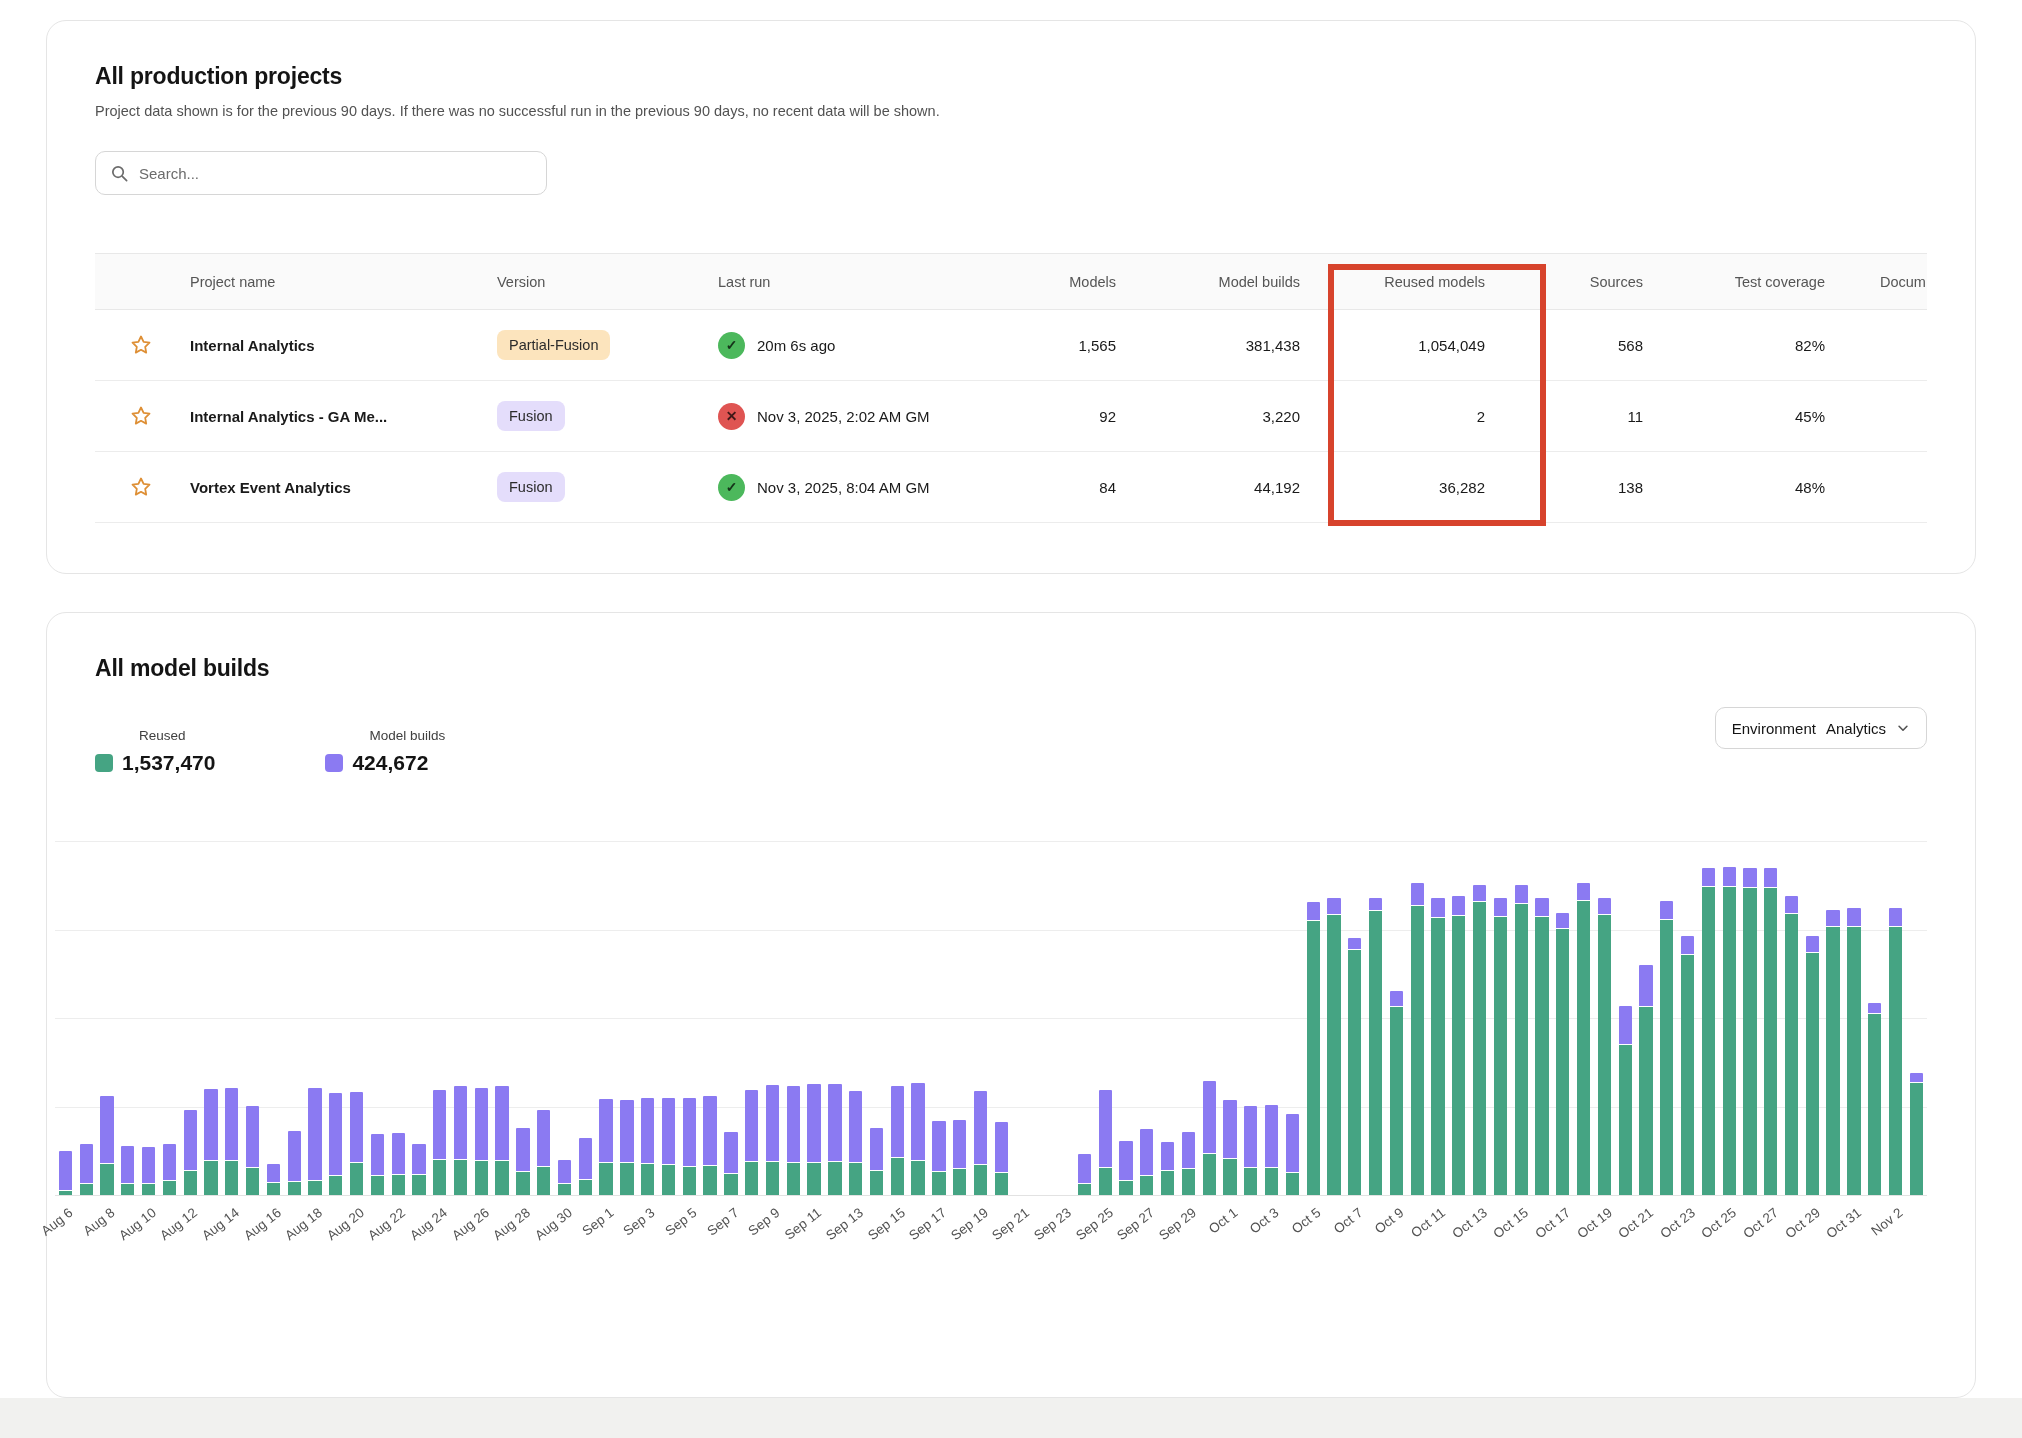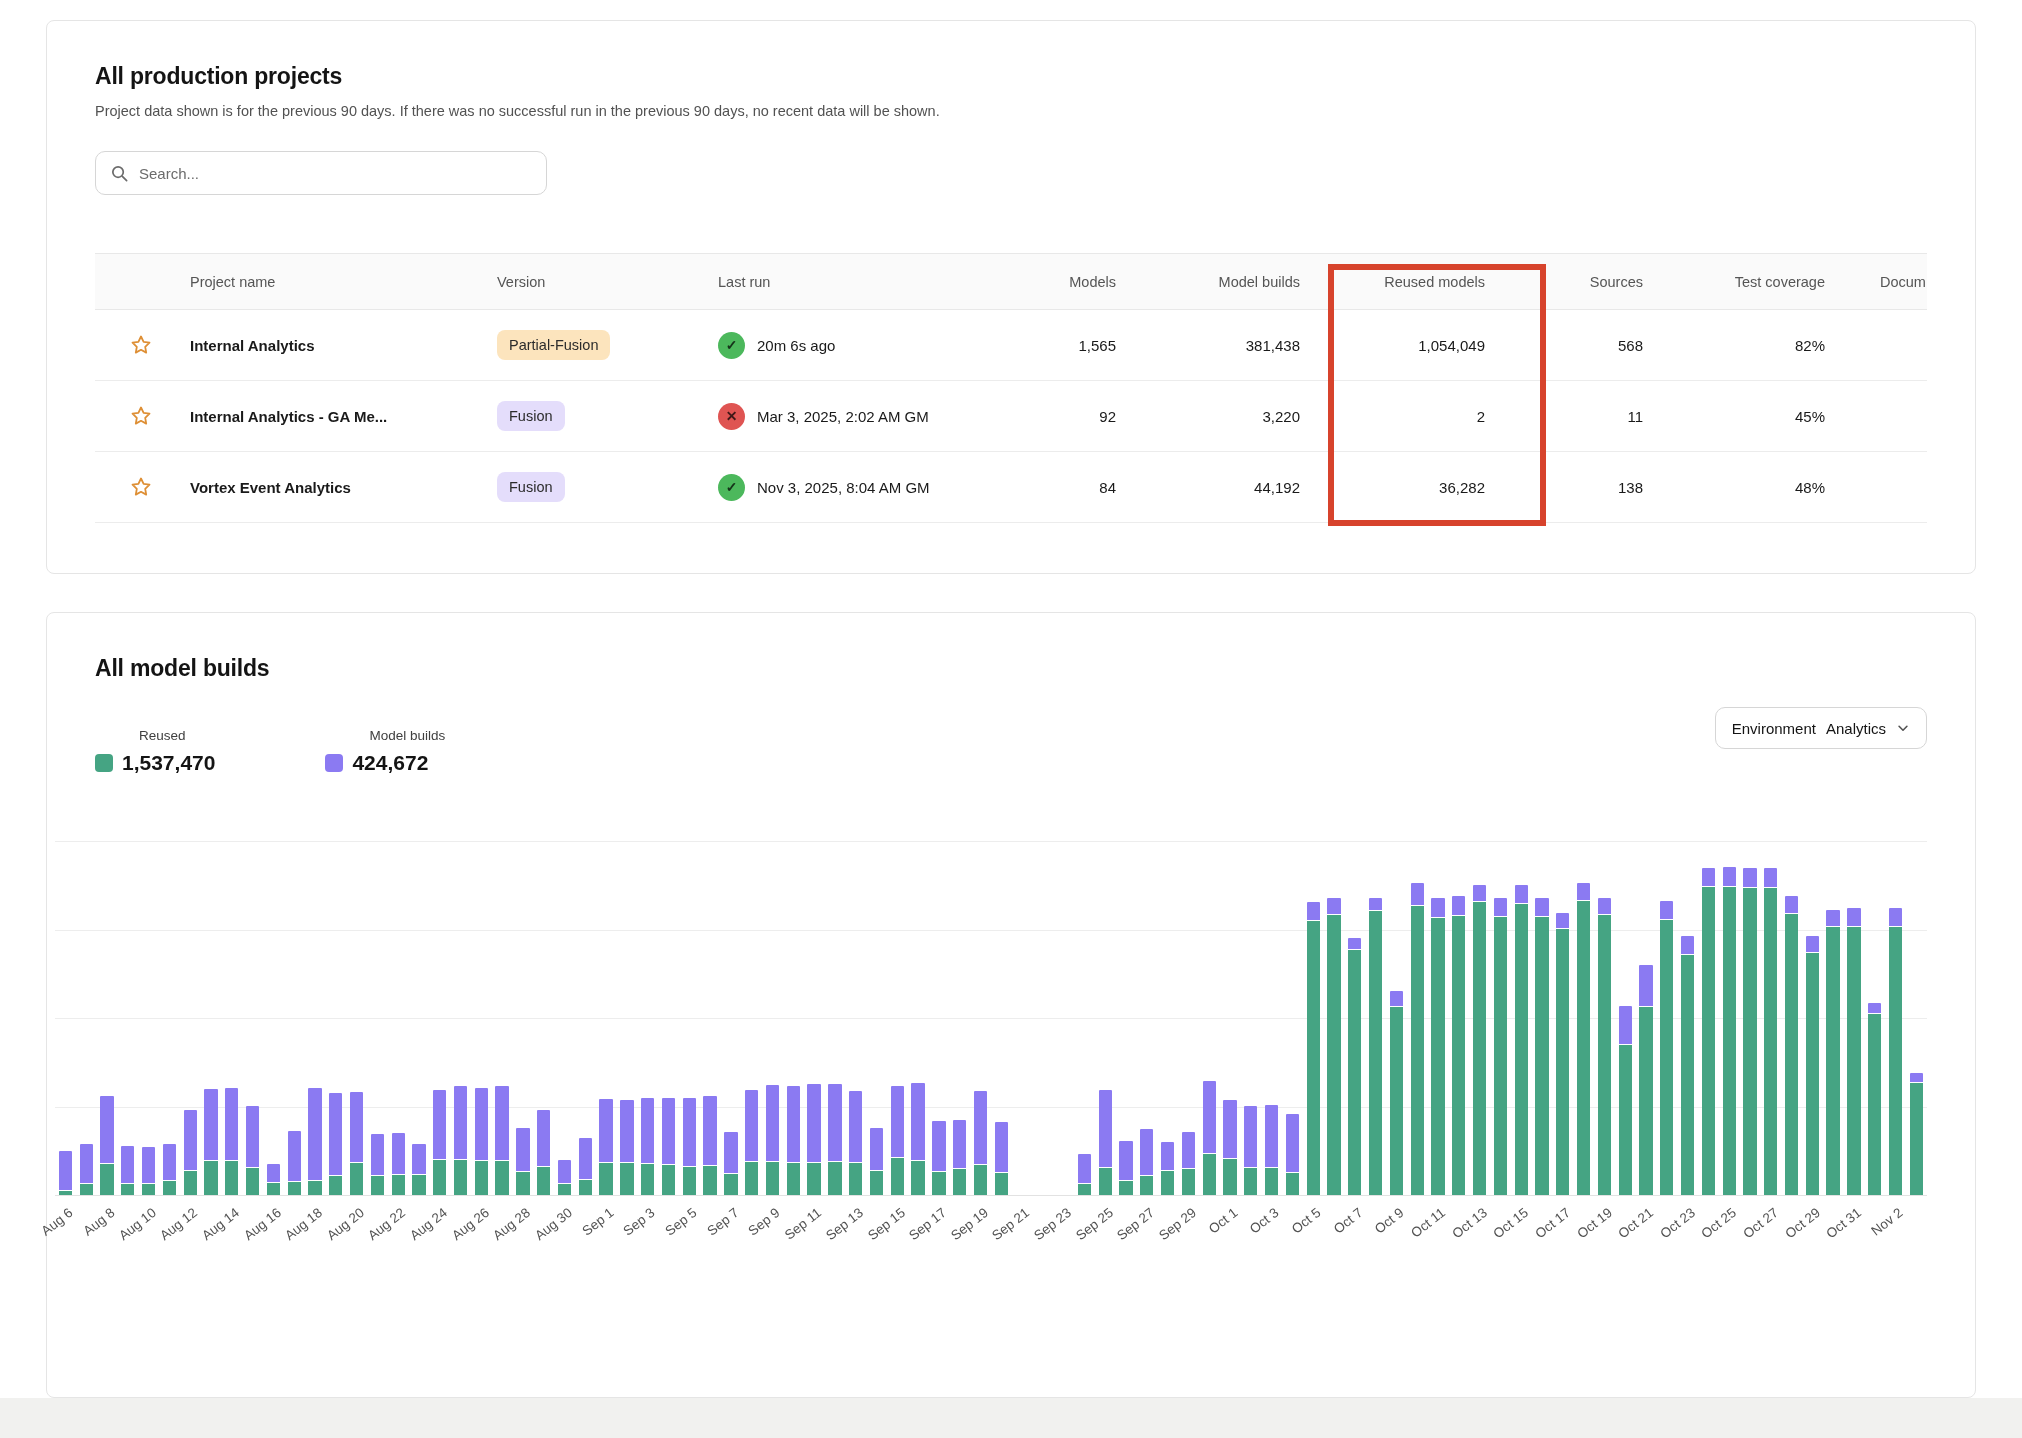--- a/index.html
+++ b/index.html
@@ -1,19 +1,19 @@
 <!DOCTYPE html>
 <html><head>
 <meta charset="utf-8">
 <style>
   * { margin:0; padding:0; box-sizing:border-box; }
   html,body { width:2022px; height:1438px; background:#ffffff; font-family:"Liberation Sans",sans-serif; overflow:hidden; }
   .page { position:relative; width:2022px; height:1438px; }
 
-  .card { position:absolute; left:46px; width:1930px; background:#ffffff; border:1px solid #e5e5e5; border-radius:8px; }
+  .card { position:absolute; left:46px; width:1930px; background:#ffffff; border:1px solid #e5e5e5; border-radius:20px; }
   .card-projects { top:20px; height:554px; padding:42px 48px; }
   .card-builds { top:612px; height:786px; padding:42px 48px; }
 
   .card-title { font-size:23px; font-weight:700; color:#141414; letter-spacing:-0.2px; }
   .card-sub { margin-top:13px; font-size:14.5px; color:#525252; }
 
   
   .search-box { margin-top:32px; width:452px; height:44px; border:1px solid #d6d6d6; border-radius:10px; display:flex; align-items:center; padding:0 14px; gap:10px; background:#fff; }
   .search-box svg { flex:0 0 auto; }
   .search-input { border:none; outline:none; flex:1; font-size:15px; color:#141414; font-family:"Liberation Sans",sans-serif; }
@@ -128,21 +128,21 @@
       <div class="trow tbody-row">
         <div class="cell star-cell">
           <svg width="24" height="24" viewBox="0 0 24 24" fill="none" stroke="#de8f35" stroke-width="1.8" stroke-linejoin="round">
               <path d="M12 3.5l2.6 5.4 5.9.8-4.3 4.1 1 5.8-5.2-2.8-5.2 2.8 1-5.8L3.5 9.7l5.9-.8z"></path>
             </svg>
         </div>
         <div class="cell c-proj"><span class="link">Internal Analytics - GA Me...</span></div>
         <div class="cell"><span class="badge" data-variant="purple">Fusion</span></div>
         <div class="cell lastrun">
           <span class="status-dot" data-variant="error">✕</span>
-          <span>Mar 3, 2025, 2:02 AM GM</span>
+          <span>Nov 3, 2025, 2:02 AM GM</span>
         </div>
         <div class="cell c-num">92</div>
         <div class="cell c-num">3,220</div>
         <div class="cell c-num">2</div>
         <div class="cell c-num">11</div>
         <div class="cell c-num">45%</div>
         <div class="cell"></div>
       </div>
 
       <div class="trow tbody-row">

